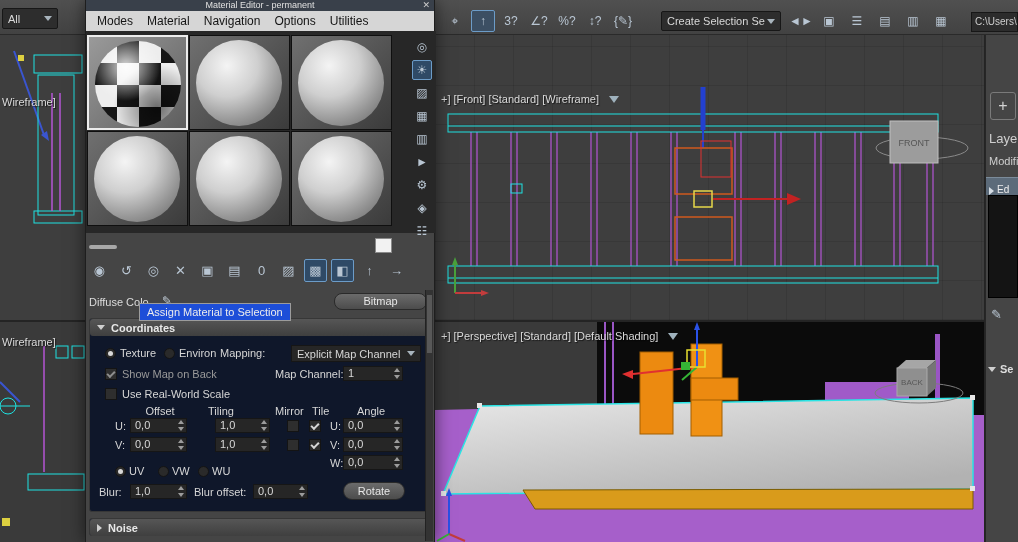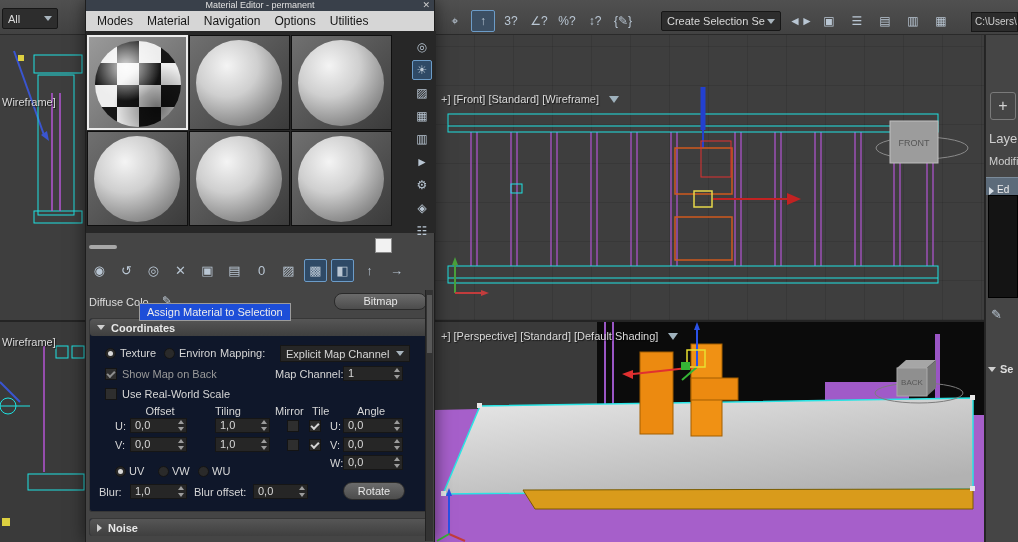--- a/index.html
+++ b/index.html
@@ -81,21 +81,21 @@
   .rlabel.dim{color:#999999}
   .spin{position:absolute;height:15px;background:#262626;border:1px solid #161616;color:#d8d8d8;font-size:11px;line-height:13px;padding:0 14px 0 4px}
   .spin .arr{position:absolute;right:1px;top:1px;width:9px;height:11px;display:flex;flex-direction:column;justify-content:space-between;align-items:center}
   .spin .arr::before{content:"";width:0;height:0;border-left:3px solid transparent;border-right:3px solid transparent;border-bottom:4px solid #9c9c9c}
   .spin .arr::after{content:"";width:0;height:0;border-left:3px solid transparent;border-right:3px solid transparent;border-top:4px solid #9c9c9c}
   .radio{position:absolute;width:11px;height:11px;border-radius:50%;background:#2a2a2a;border:1px solid #141414}
   .radio.sel::after{content:"";position:absolute;left:2px;top:2px;width:5px;height:5px;border-radius:50%;background:#d8d8d8}
   .cb{position:absolute;width:12px;height:12px;background:#2e2e2e;border:1px solid #141414}
   .cb.checked::after{content:"";position:absolute;left:1px;top:2px;width:6px;height:3px;border-left:2px solid #d8d8d8;border-bottom:2px solid #d8d8d8;transform:rotate(-45deg)}
   .cb.checked.dim::after{border-color:#8e8e8e}
-  .co-dd{left:190px;top:26px;width:130px;height:17px}
+  .co-dd{left:201px;top:26px;width:130px;height:17px}
   .co-dd .ddtri{margin-left:auto}
   .rotate-btn{left:253px;top:163px;width:62px;height:18px;border-radius:9px;line-height:16px}
   .me-vscroll{position:absolute;right:1px;top:290px;width:8px;height:251px;background:#333333;border-left:1px solid #222222}
   .me-vscroll .thumb{margin:5px 1px 0 1px;height:58px;background:#585858}
 </style>
 </head>
 <body>
 
 <div id="app">
 
@@ -366,21 +366,21 @@
       <span class="rlabel dim" style="left:32px;top:49px">Show Map on Back</span>
       <span class="rlabel" style="left:185px;top:49px">Map Channel:</span>
       <div class="spin" style="left:253px;top:47px;width:60px">
         <span>1</span><span class="arr"></span>
       </div>
 
       <div class="cb" style="left:15px;top:69px"></div>
       <span class="rlabel" style="left:32px;top:69px">Use Real-World Scale</span>
 
       <span class="rlabel" style="left:40px;top:86px;width:60px;text-align:center">Offset</span>
-      <span class="rlabel" style="left:108px;top:86px;width:60px;text-align:center">Tiling</span>
+      <span class="rlabel" style="left:118px;top:86px;width:60px;">Tiling</span>
       <span class="rlabel" style="left:185px;top:86px">Mirror</span>
       <span class="rlabel" style="left:222px;top:86px">Tile</span>
       <span class="rlabel" style="left:250px;top:86px;width:62px;text-align:center">Angle</span>
 
       <span class="rlabel" style="left:25px;top:101px">U:</span>
       <div class="spin" style="left:40px;top:99px;width:57px"><span>0,0</span><span class="arr"></span></div>
       <div class="spin" style="left:125px;top:99px;width:55px"><span>1,0</span><span class="arr"></span></div>
       <div class="cb" style="left:197px;top:101px"></div>
       <div class="cb checked" style="left:219px;top:101px"></div>
       <span class="rlabel" style="left:240px;top:101px">U:</span>

